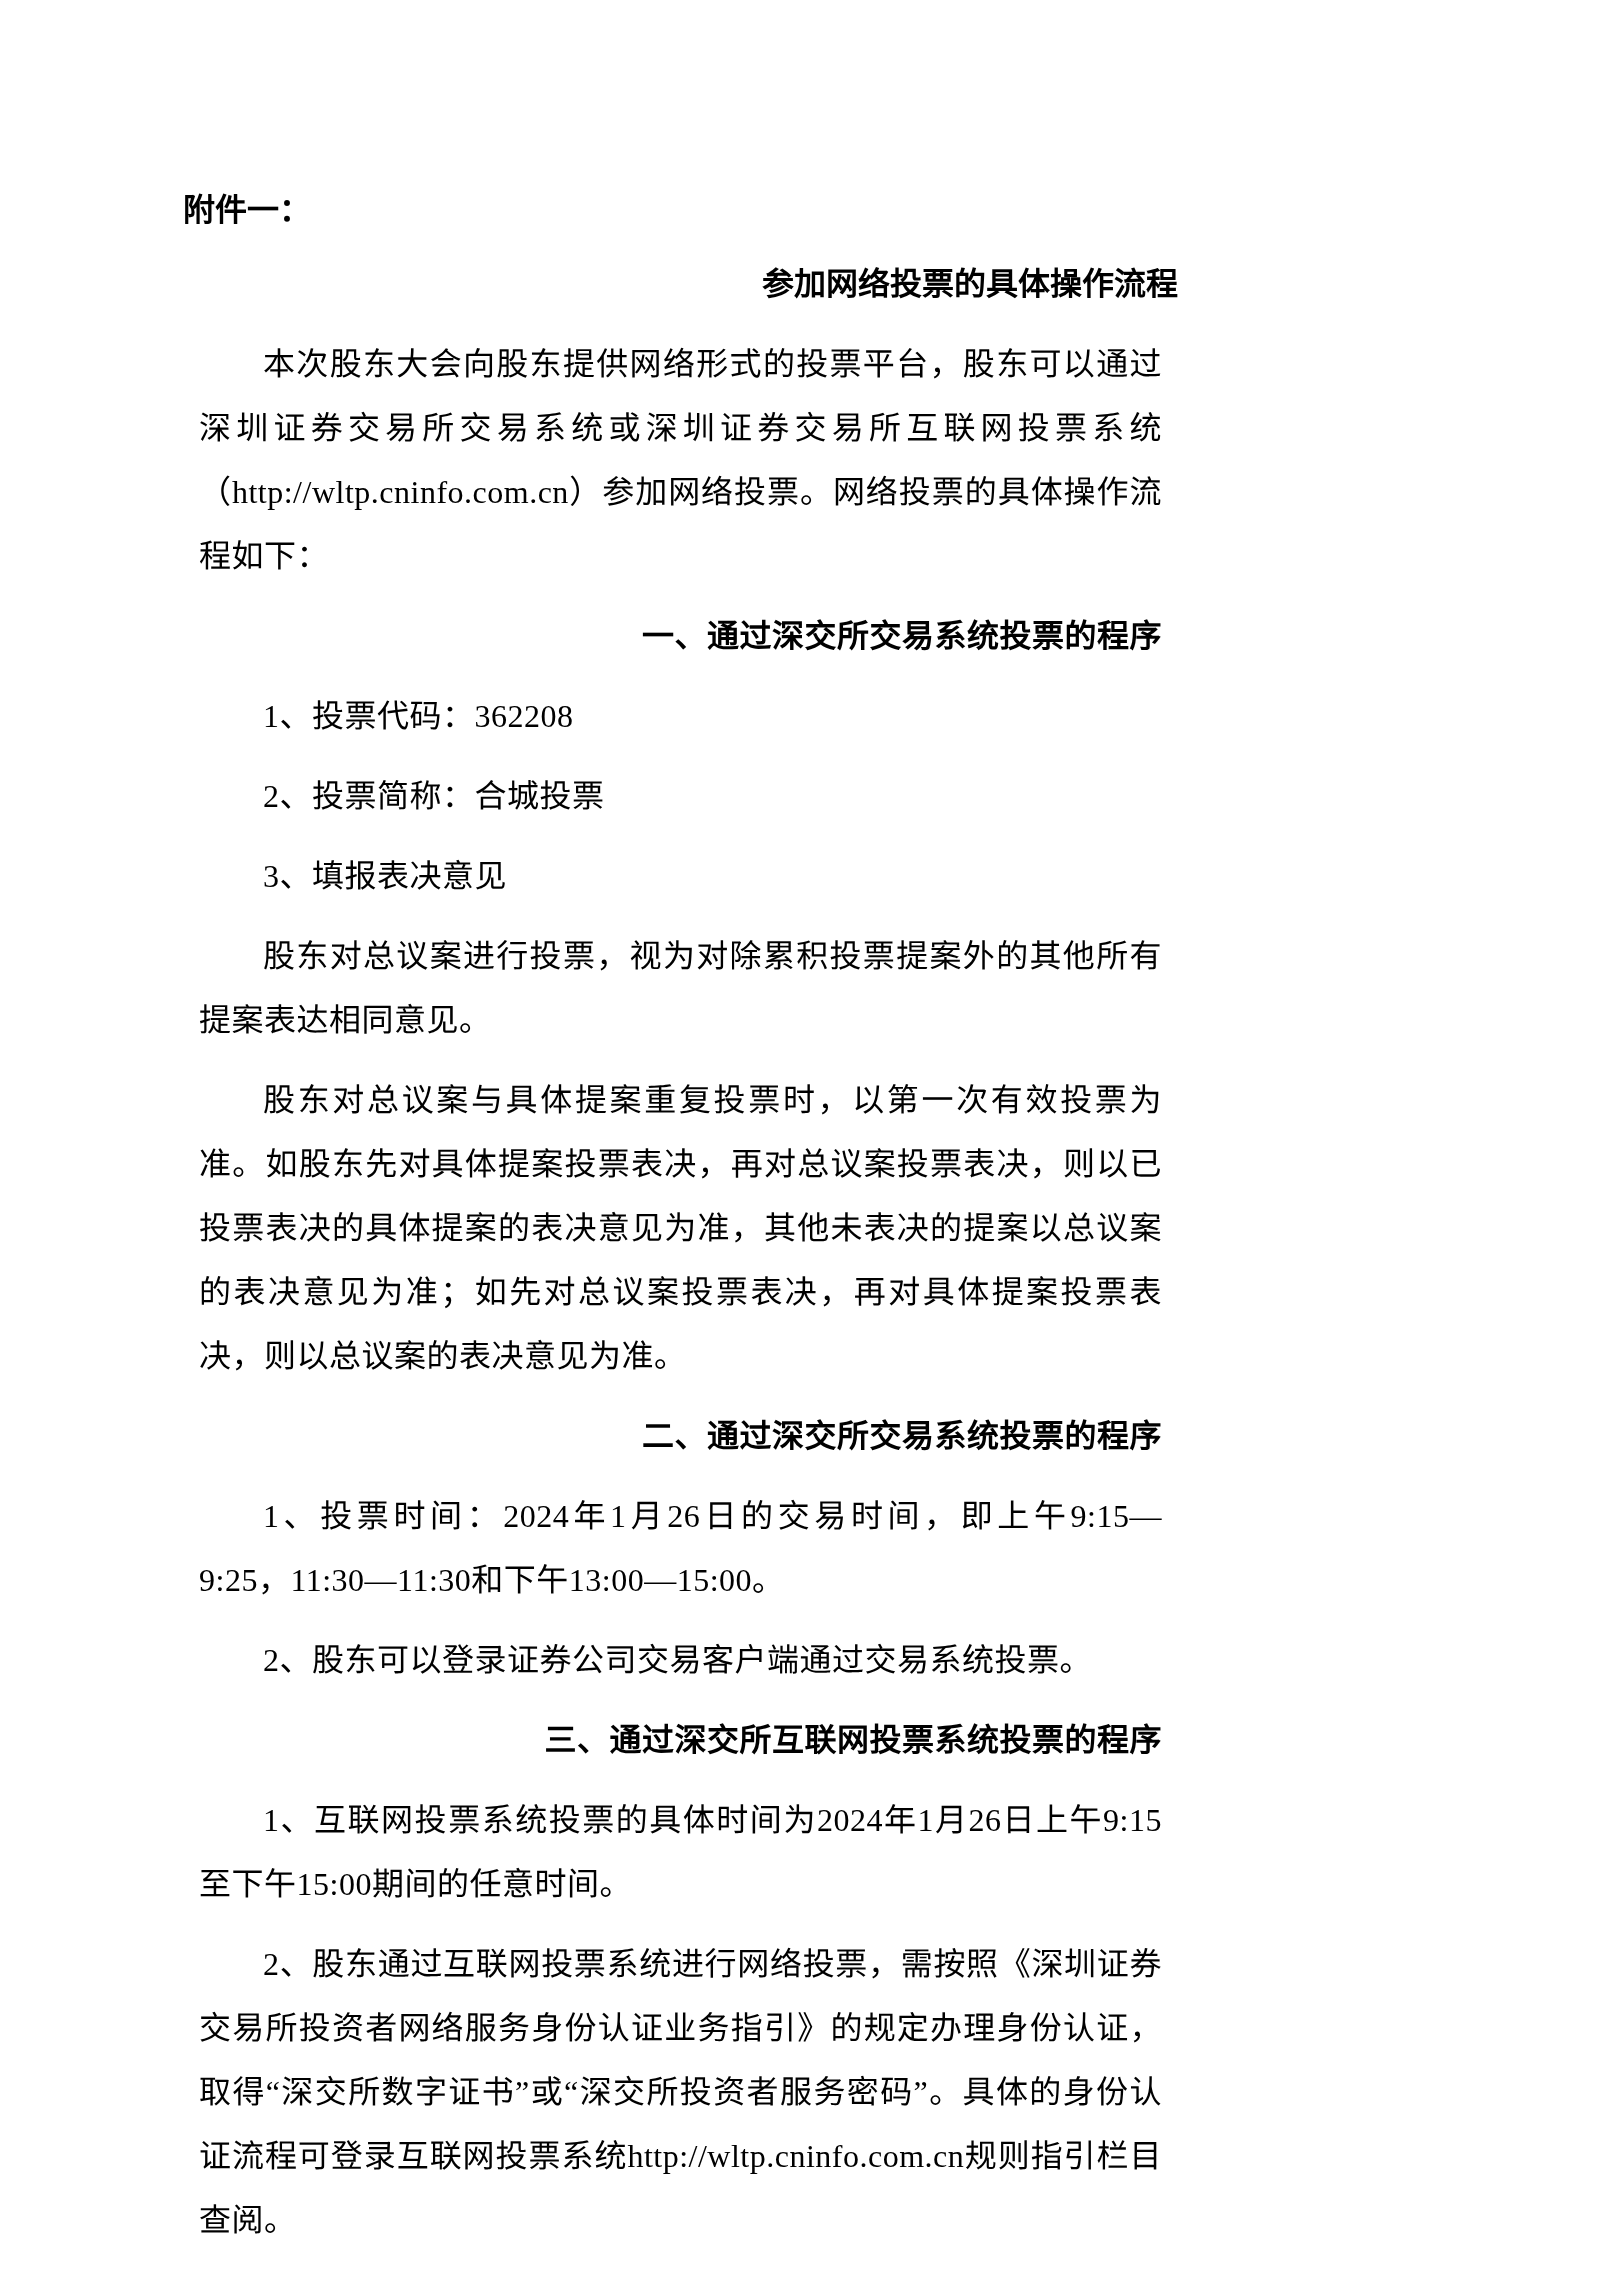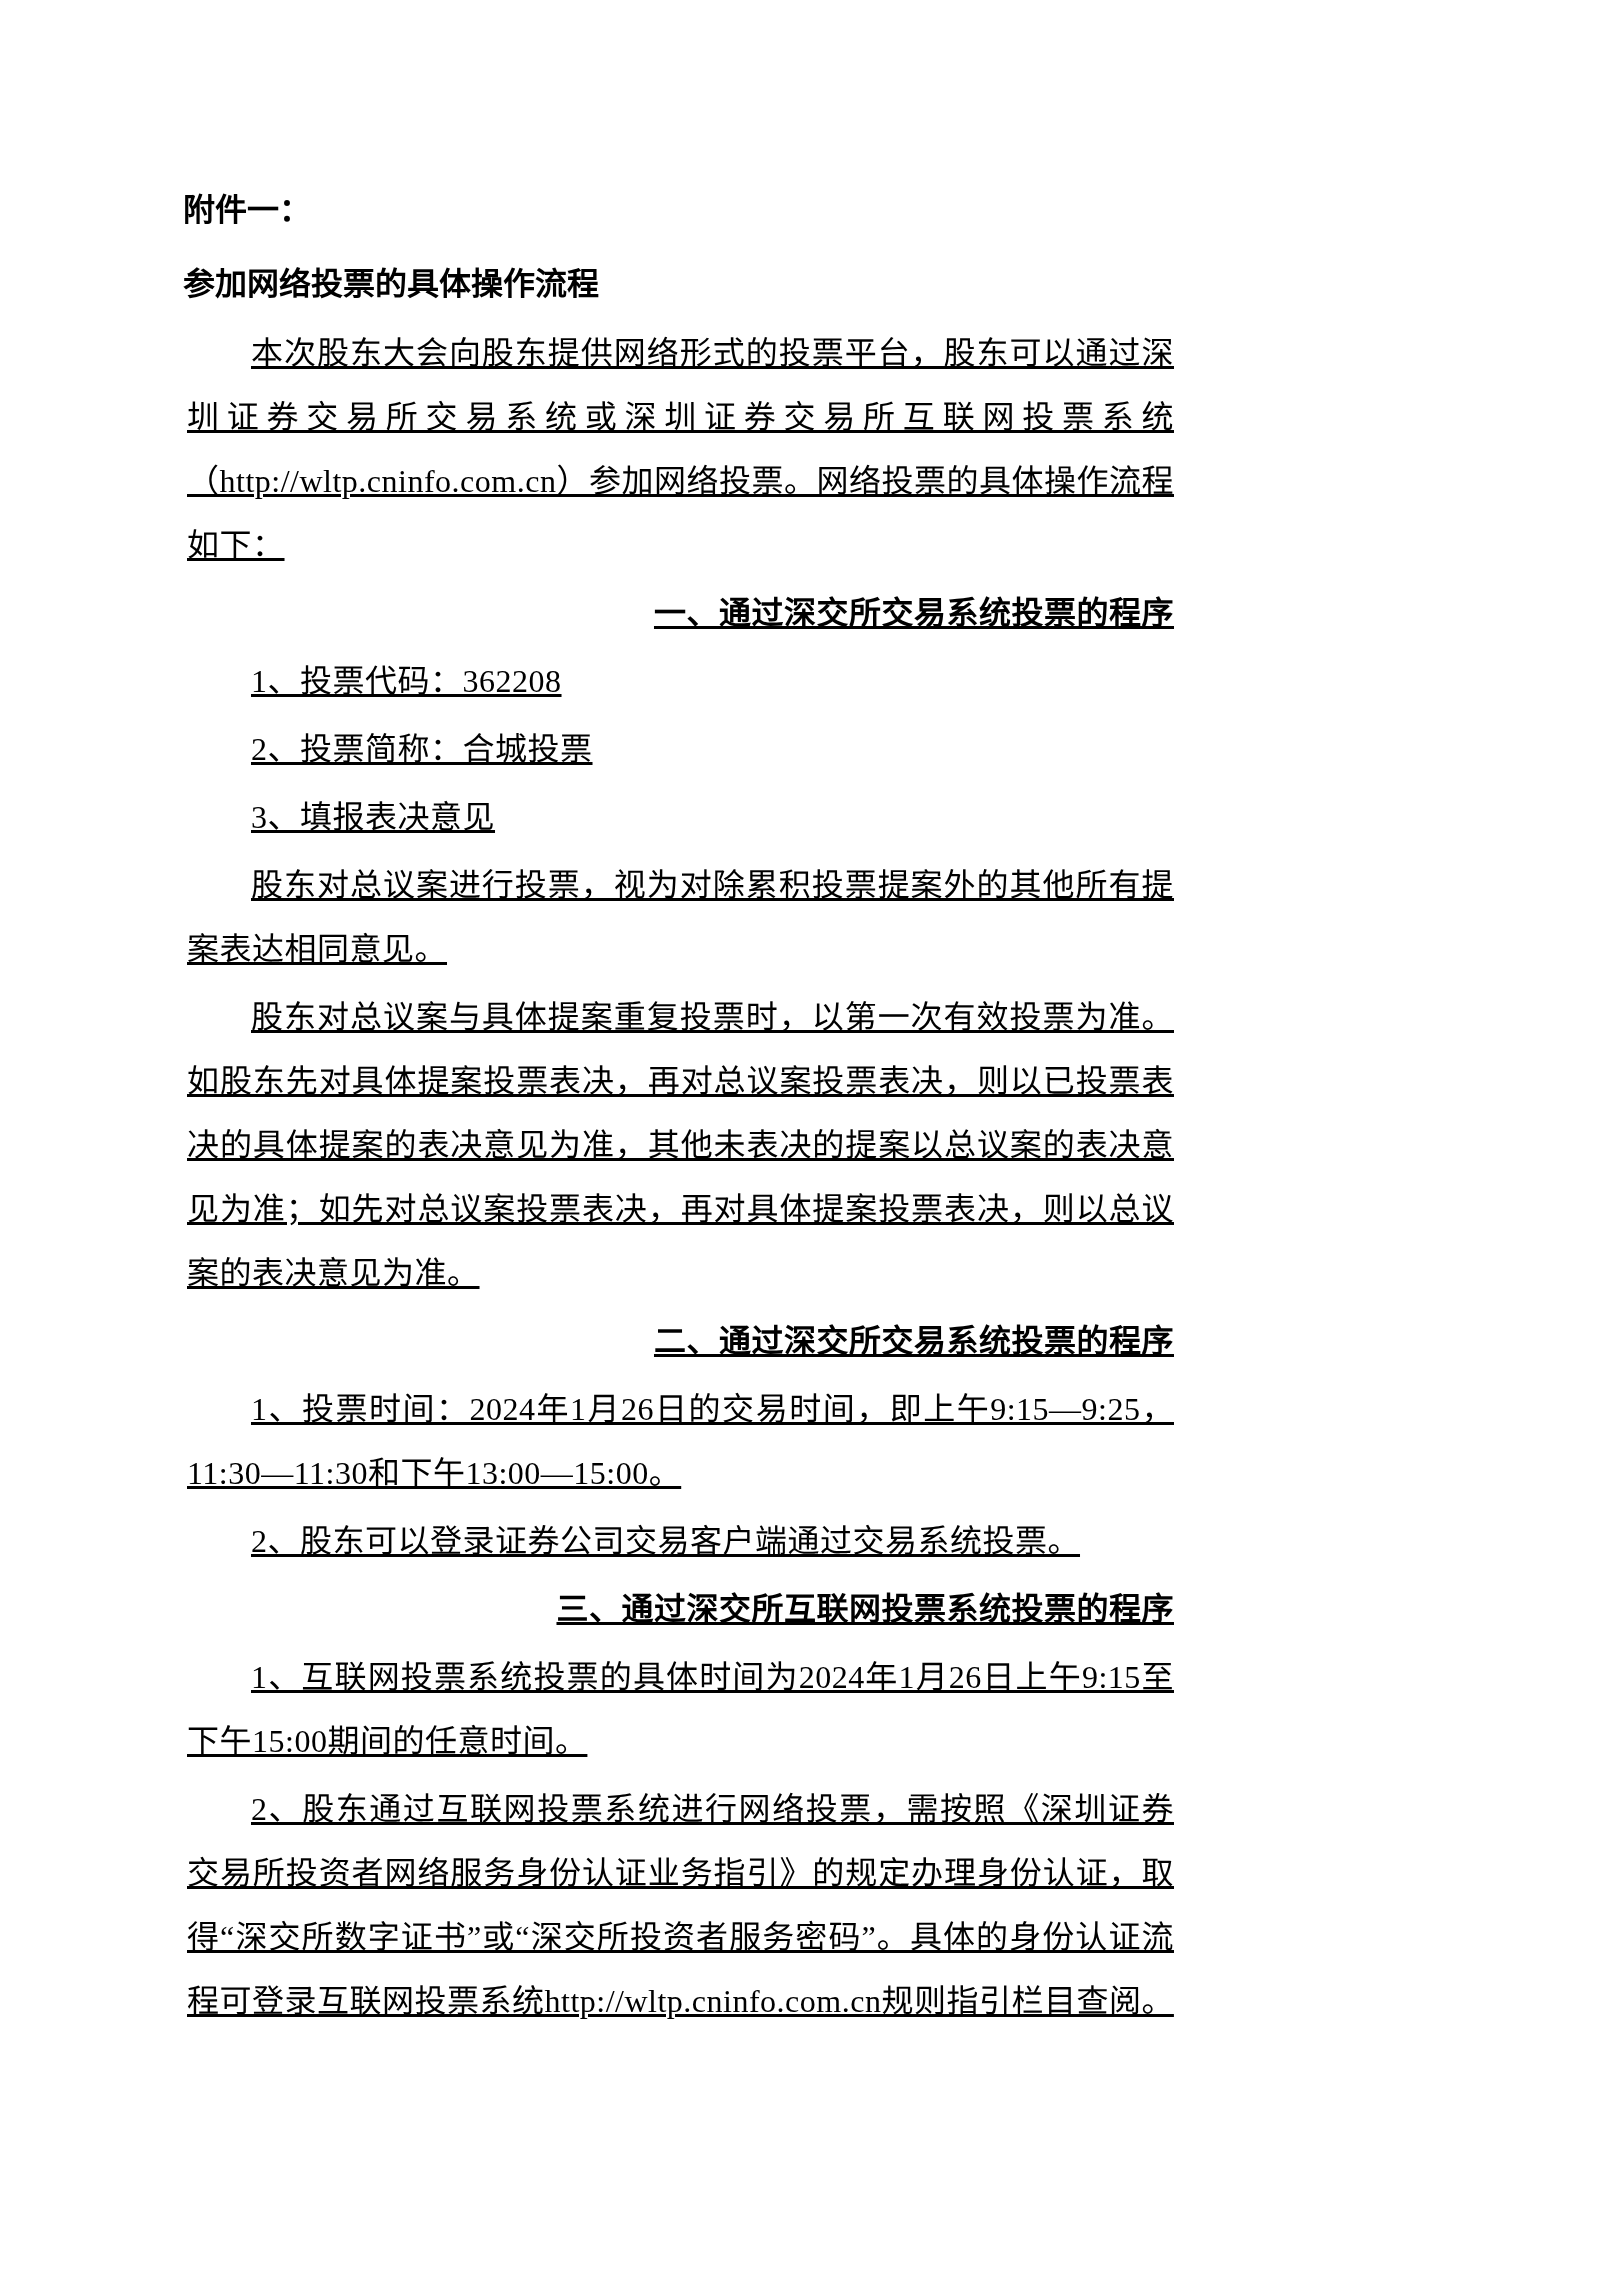--- a/index.html
+++ b/index.html
@@ -21,29 +21,28 @@
   }
   .attachment-label {
     margin: 0;
     font-weight: bold;
     text-align: left;
   }
   .doc-title {
     margin: 9.8px 0 4.9px 0;
     font-size: 32px;
     font-weight: bold;
-    text-align: left;
+    text-align: right;
     line-height: 64px;
   }
   p.para {
-    margin: 4px;
+    margin: 16px;
     text-indent: 2em;
     text-align: justify;
     letter-spacing: 0.5px;
-    text-decoration: underline;
   }
   p.para.heading {
     font-weight: bold;
     text-align: right;
   }
 </style>
 </head>
 <body>
 
 <div class="page">

